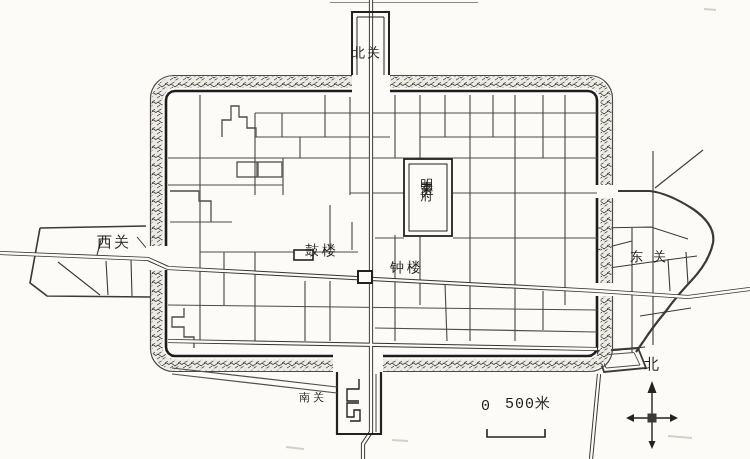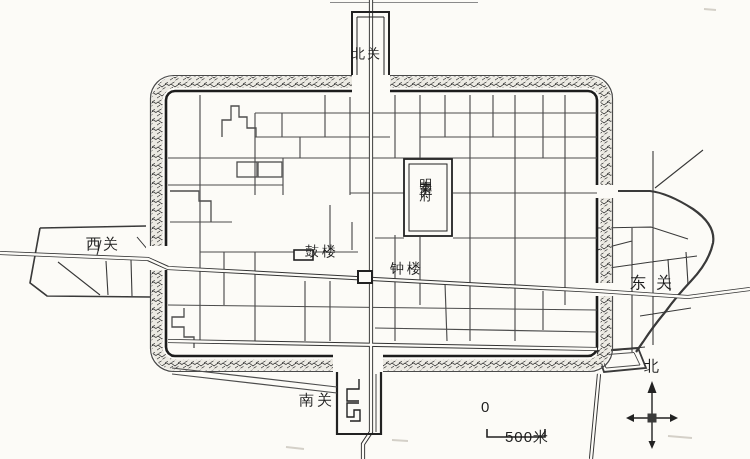--- a/index.html
+++ b/index.html
@@ -1,38 +1,38 @@
 <!DOCTYPE html>
 <html><head>
 <meta charset="utf-8">
 <style>
   html,body{margin:0;padding:0;background:#ffffff;}
   .stage{
     position:relative;width:750px;height:459px;overflow:hidden;
     background:#fcfbf7;
-    font-family:Liberation Sans, sans-serif;
+    font-family:Liberation Mono, monospace;
   }
   .stage svg{position:absolute;left:0;top:0;}
   .lbl{
     position:absolute;color:#1c1c1c;white-space:nowrap;line-height:1.1;
     font-weight:500;
   }
   .lbl-north-guan {left:352px;top:47px;font-size:13px;letter-spacing:2px;}
-  .lbl-south-guan {left:299px;top:392px;font-size:15px;letter-spacing:3px;}
-  .lbl-west-guan  {left:86px;top:236px;font-size:15px;letter-spacing:2px;}
-  .lbl-east-guan  {left:630px;top:251px;font-size:16px;letter-spacing:10px;margin-top:23px;}
+  .lbl-south-guan {left:299px;top:392px;font-size:11px;letter-spacing:3px;}
+  .lbl-west-guan  {left:97px;top:236px;font-size:15px;letter-spacing:2px;}
+  .lbl-east-guan  {left:630px;top:251px;font-size:13px;letter-spacing:10px;}
   .lbl-palace{
     left:418px;top:168px;font-size:13px;letter-spacing:3px;
     writing-mode:vertical-rl;text-orientation:upright;
   }
   .lbl-drum  {left:305px;top:244px;font-size:14px;letter-spacing:3px;}
   .lbl-bell  {left:390px;top:261px;font-size:14px;letter-spacing:3px;}
   .lbl-compass{left:644px;top:358px;font-size:15px;}
   .lbl-scale-zero{left:481px;top:399px;font-size:15px;}
-  .lbl-scale-dist{left:505px;top:397px;font-size:15px;letter-spacing:1px;margin-top:32px;}
+  .lbl-scale-dist{left:505px;top:397px;font-size:15px;letter-spacing:1px;}
 </style>
 </head>
 <body>
 
 <div class="stage">
 
   <svg width="750" height="459" viewBox="0 0 750 459">
     <defs>
       <pattern id="wallhatch" width="13" height="9" patternUnits="userSpaceOnUse">
         <path d="M0,4.5 Q2,1.5 4,4.5 T8,4.5 T13,4.5" fill="none" stroke="#2e2e2e" stroke-width="0.9"></path>

